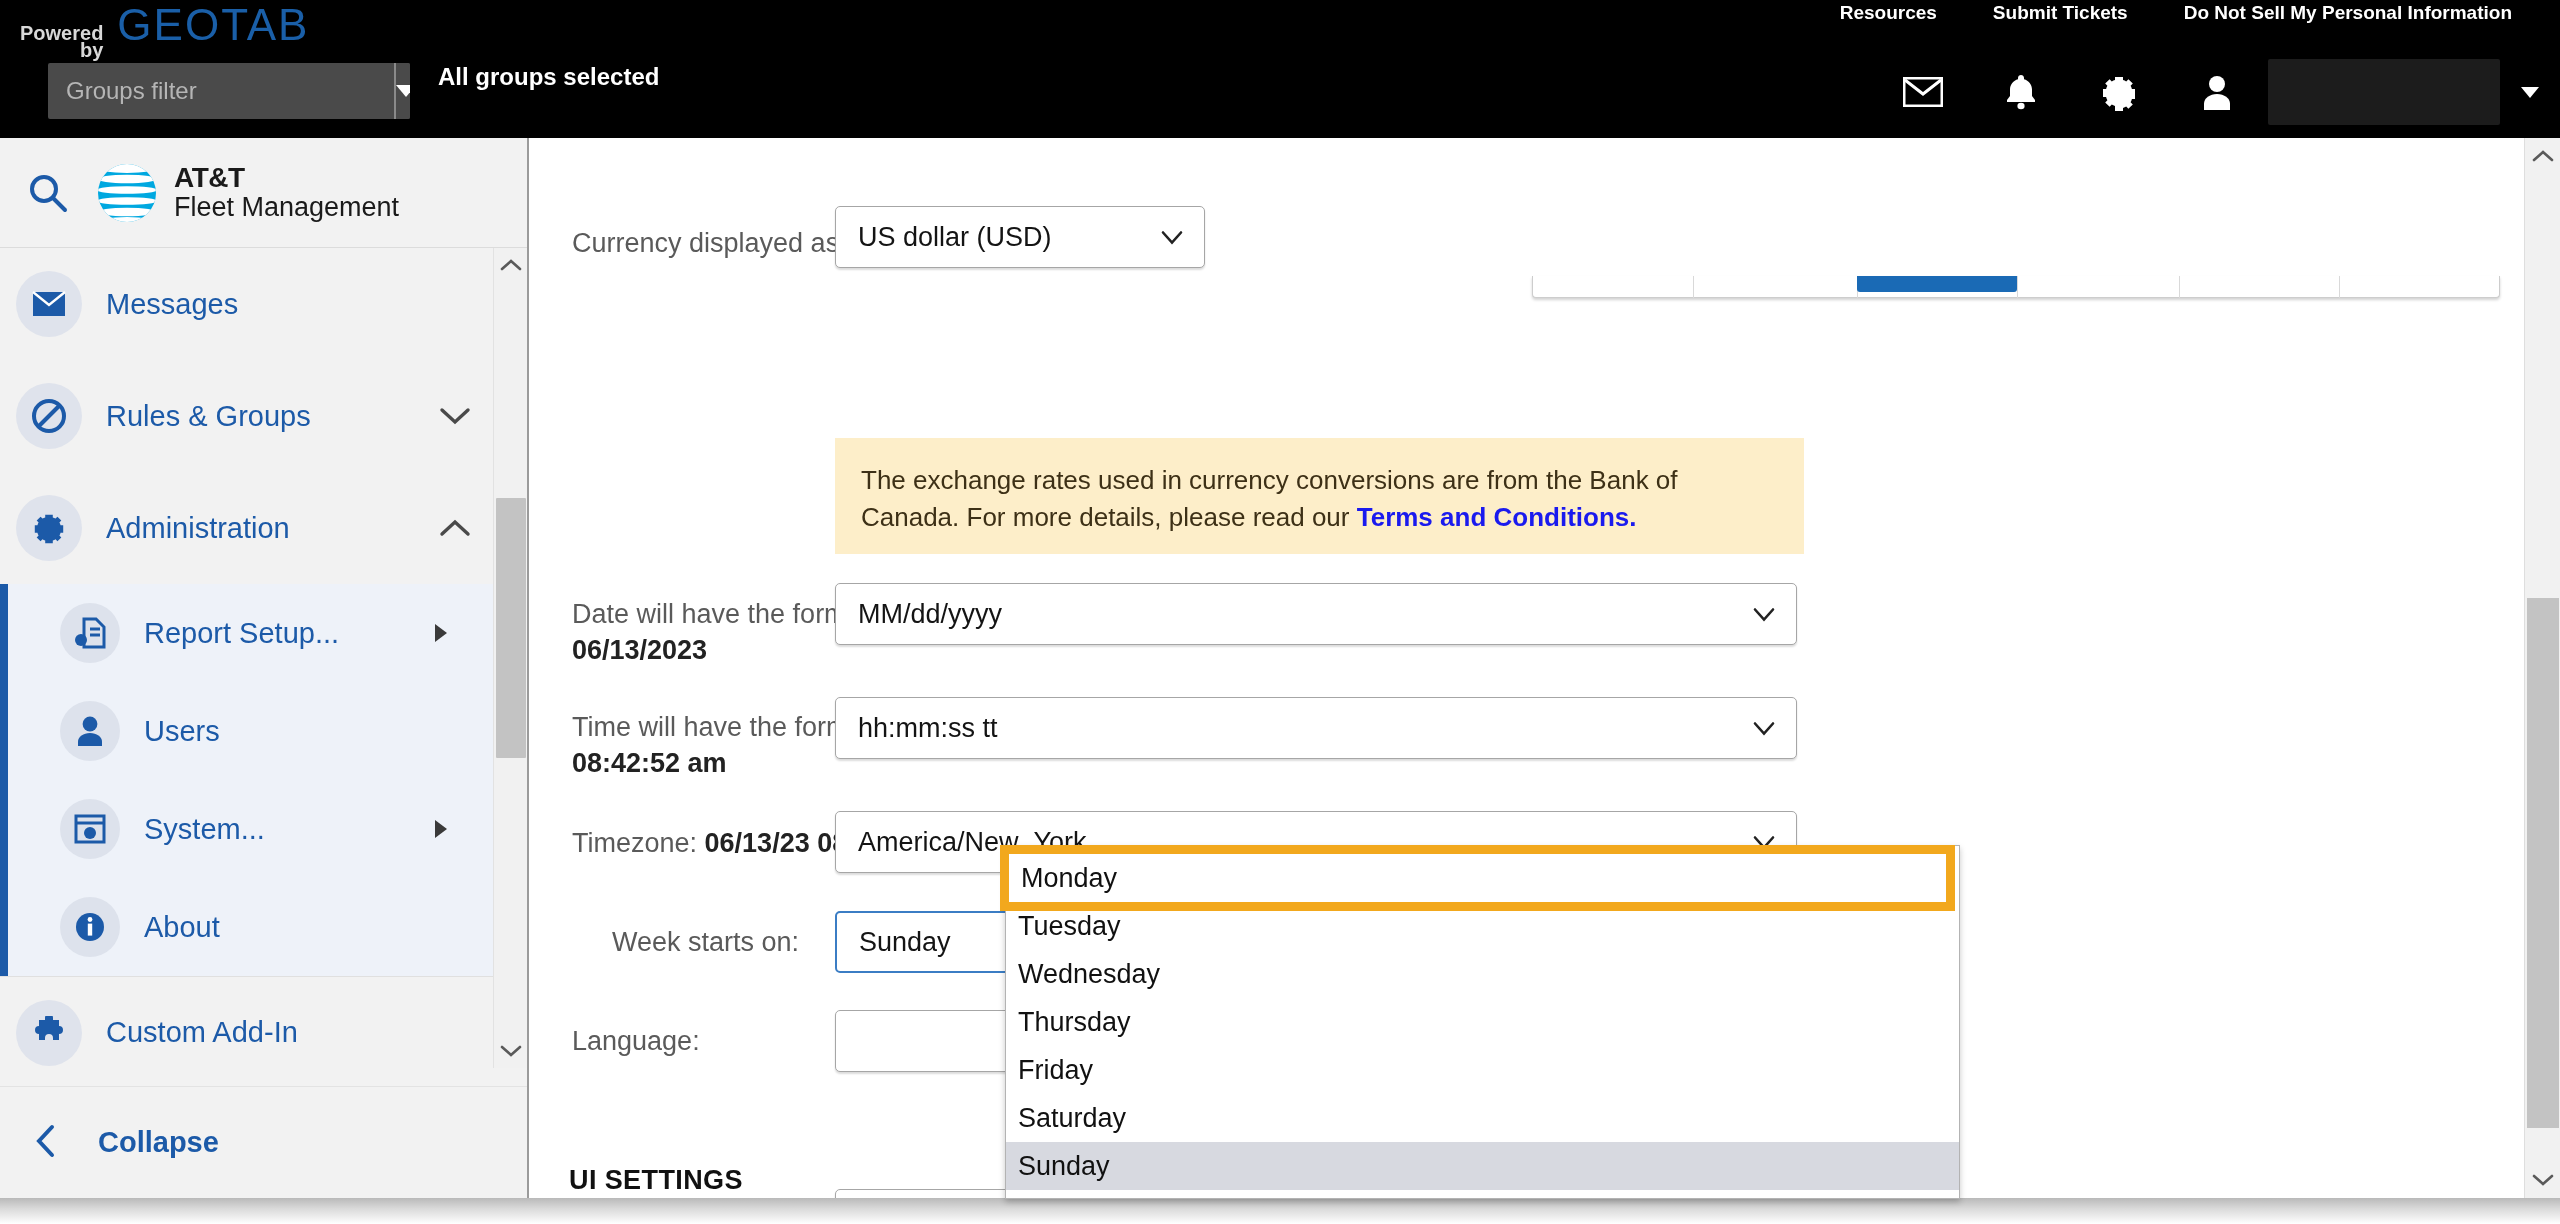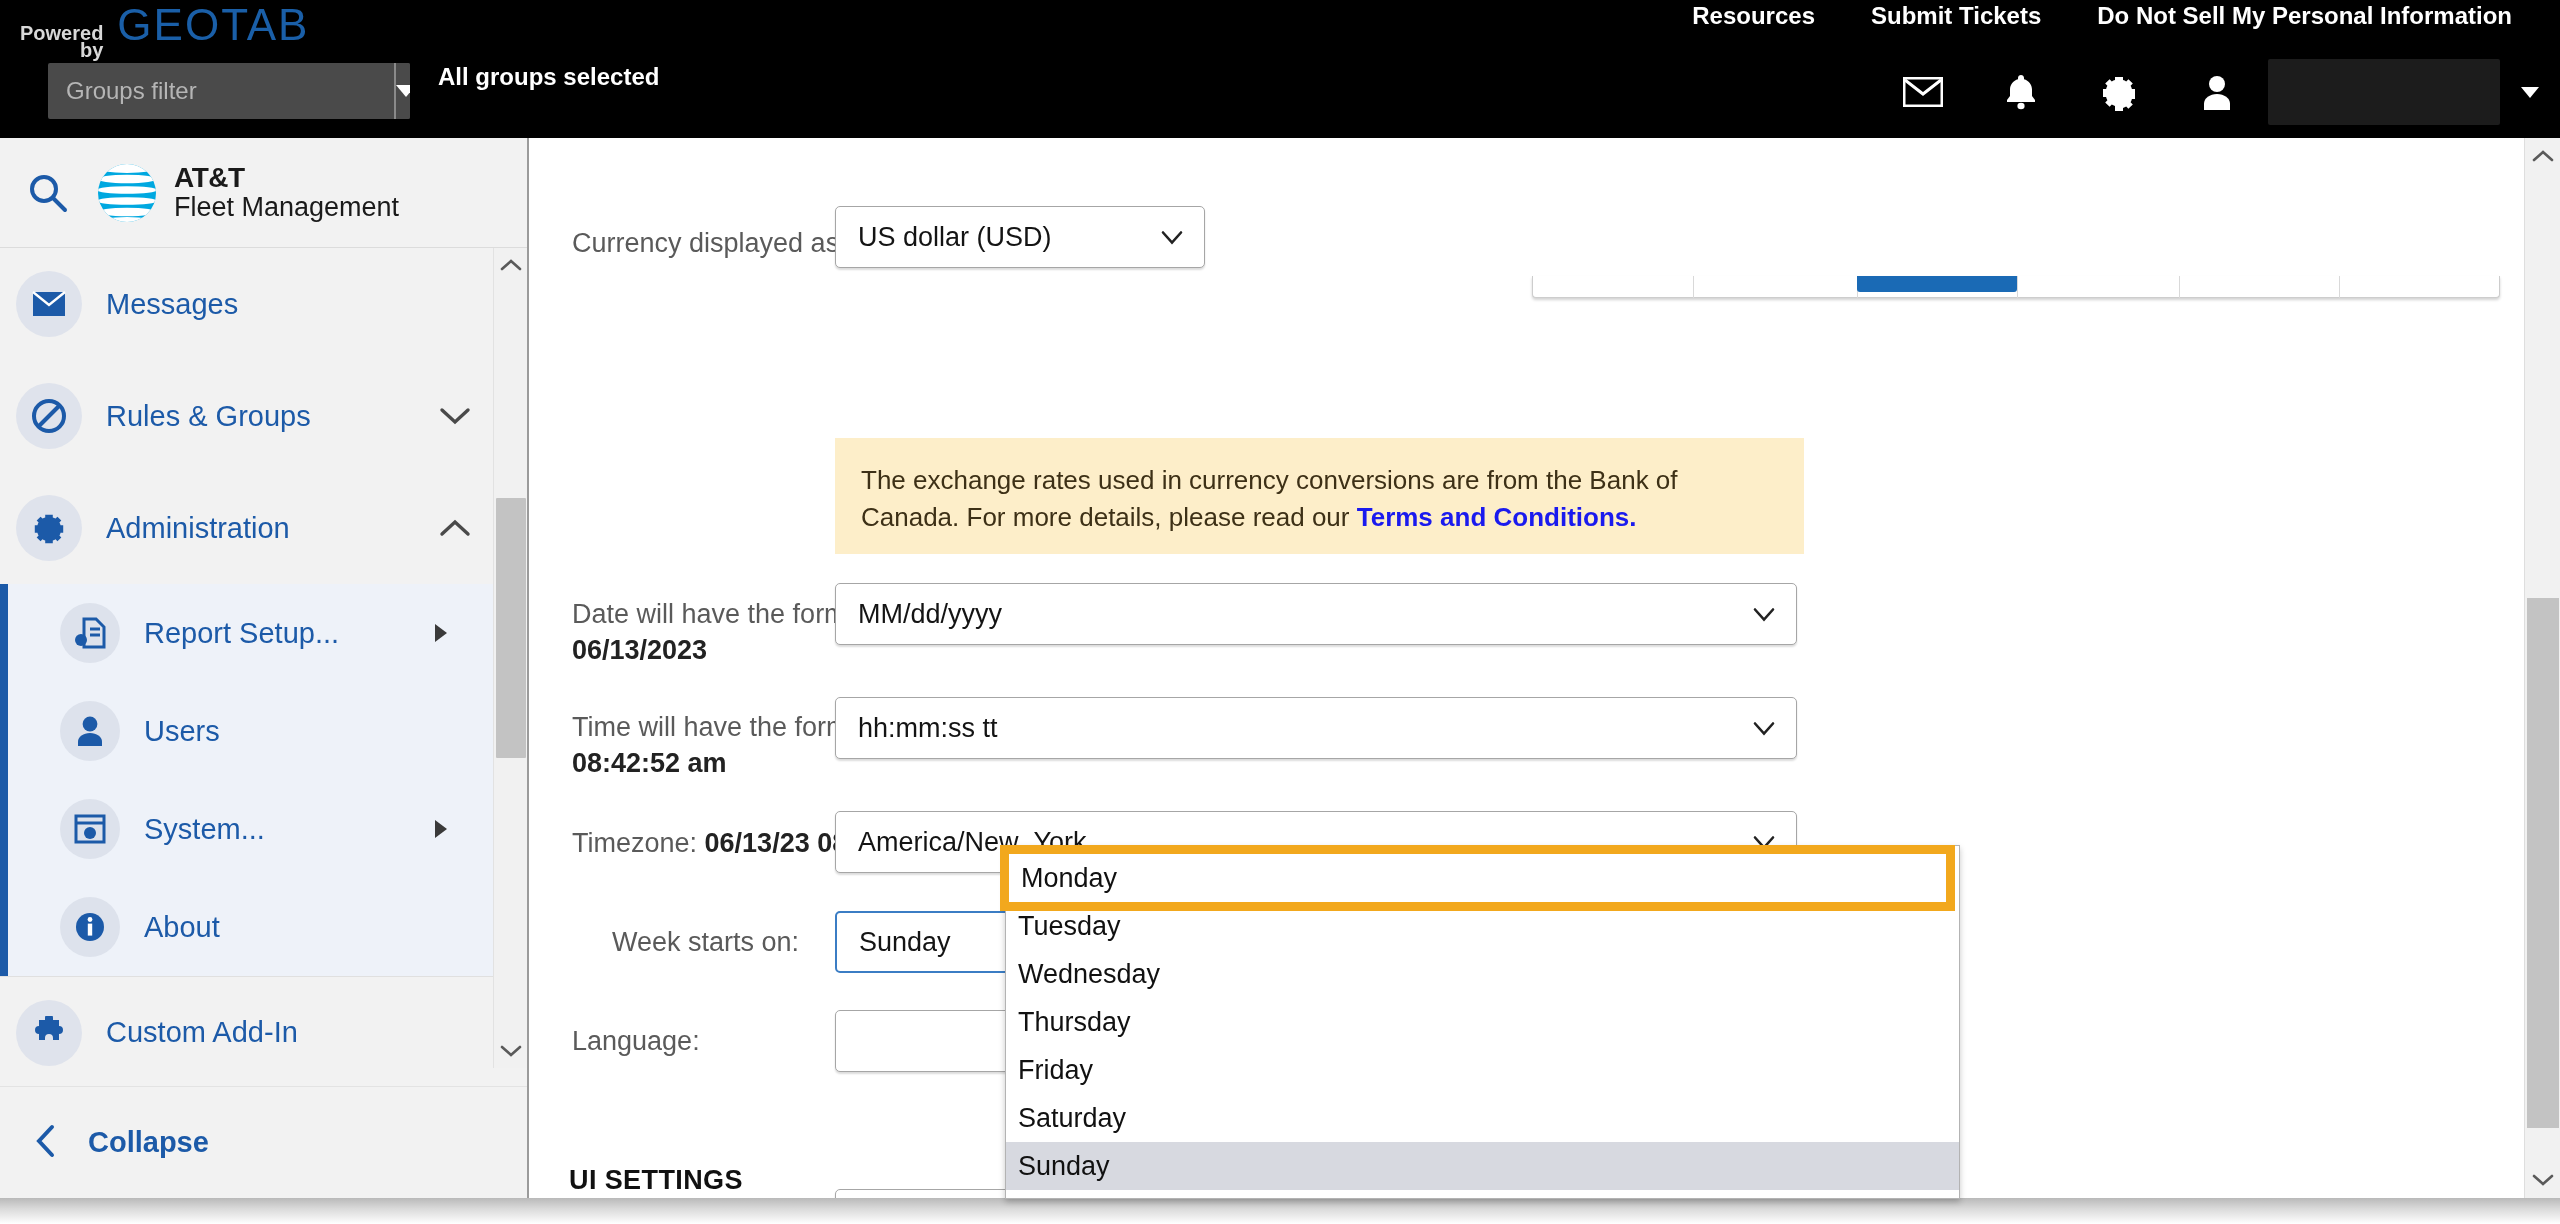--- a/index.html
+++ b/index.html
@@ -54,21 +54,21 @@
   #all-groups-label {
     margin-left: 28px; color: #ffffff; font-size: 24px; font-weight: 600;
     white-space: nowrap;
   }
 
   #top-links {
     position: absolute; right: 20px; top: 2px;
     display: flex; align-items: center; gap: 0;
   }
   .top-link {
-    color: #ffffff; font-size: 24px; font-weight: 600; text-decoration: none;
+    color: #ffffff; font-size: 19px; font-weight: 600; text-decoration: none;
     padding: 0 28px; white-space: nowrap; cursor: pointer;
   }
 
   #top-icons {
     position: absolute; right: 0px; top: 56px;
     display: flex; align-items: center; height: 72px;
   }
   .top-icon {
     width: 98px; height: 72px; display: flex; align-items: center;
     justify-content: center; cursor: pointer; color: #ffffff;
@@ -152,21 +152,21 @@
     position: absolute; left: 2px; top: 250px; width: 30px; height: 260px;
     background: #c3c3c3; border-radius: 1px; cursor: pointer;
   }
 
   #collapse-row {
     position: absolute; left: 0; bottom: 0; width: 527px; height: 112px;
     display: flex; align-items: center; padding-left: 34px;
     border-top: 1px solid #e3e3e3; background: #f2f2f2; cursor: pointer;
   }
   #collapse-label {
-    margin-left: 30px; font-size: 29px; color: #1c5aa8; font-weight: 600;
+    margin-left: 40px; font-size: 29px; color: #1c5aa8; font-weight: 600;
   }
 
   
   #main {
     position: absolute; left: 531px; top: 138px;
     width: 1979px; height: 1060px; background: #ffffff; overflow: hidden;
   }
   #main-scrollbar {
     position: absolute; right: 0px; top: 138px; width: 36px; height: 1060px;
     background: #f1f1f1; border-left: 1px solid #dedede; z-index: 40;

